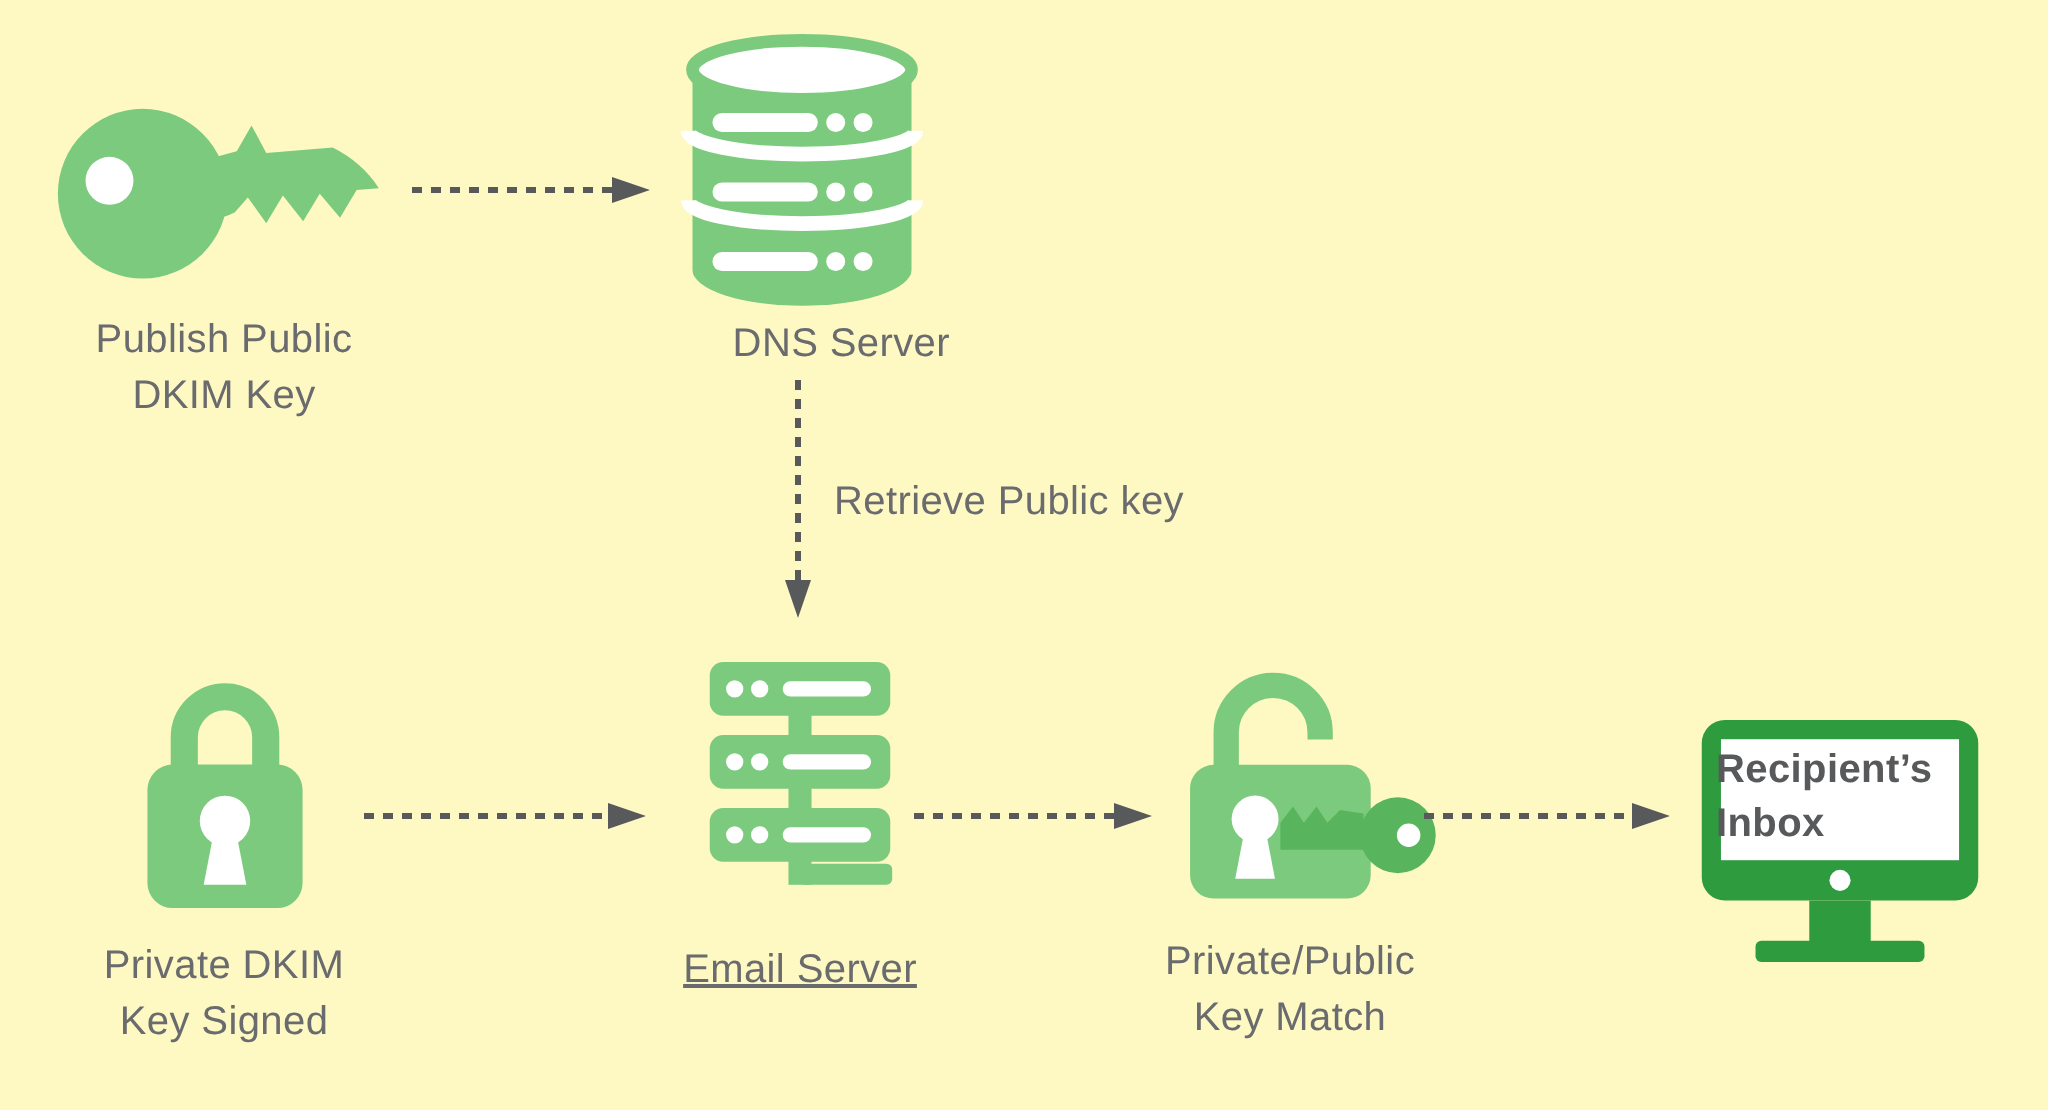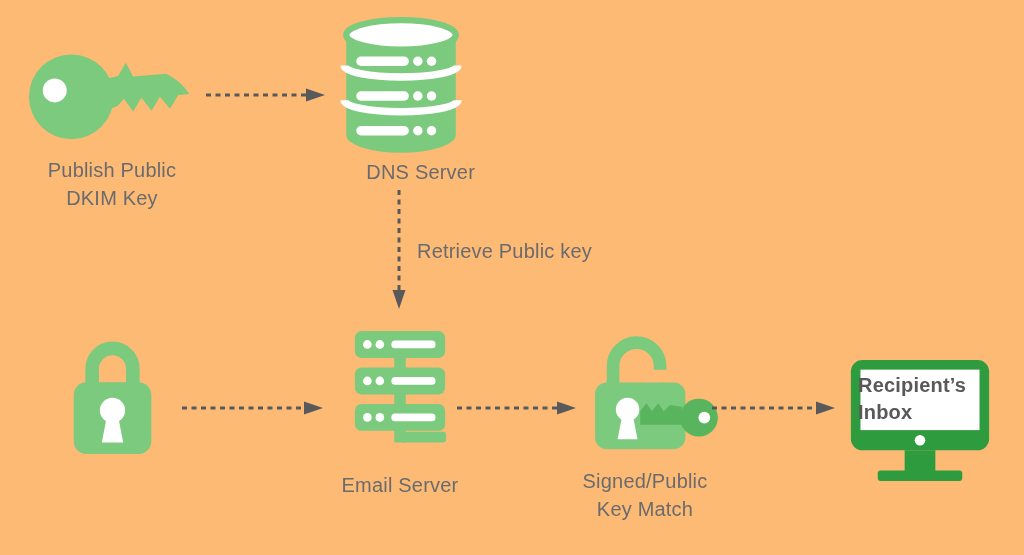--- a/index.html
+++ b/index.html
@@ -1,17 +1,17 @@
 <!DOCTYPE html>
 <html style="--icon-green: #7CCA7E; --key-green: #58B55D; --monitor-green: #2E9B3F; --arrow-gray: #58595B; --label-gray: #6A6B6E;"><head>
 <meta charset="utf-8">
 <style>
   html,body{margin:0;padding:0;background:#ffffff;}
   #stage{
-    position:relative;width:1024px;height:555px;background:#fdba74;overflow:hidden;
+    position:relative;width:1024px;height:555px;background:#fef9c3;overflow:hidden;
     font-family:"Liberation Sans", sans-serif;
   }
   .node-label{
     position:absolute;color:var(--label-gray,#6A6B6E);font-size:20px;line-height:28px;
     text-align:center;white-space:pre-line;letter-spacing:.2px;
   }
   .edge-label{
     position:absolute;color:var(--label-gray,#6A6B6E);font-size:20px;line-height:24px;
     white-space:nowrap;letter-spacing:.2px;
   }
@@ -68,20 +68,22 @@
     <path class="arrow-head" d="M1.5 100 L8 119 L14.5 100 Z"></path>
   </svg>
   <div class="edge-label" style="left:417px;top:239px;text-align:center;">Retrieve Public key</div>
 
   <svg style="left:64px;top:328px;" width="97" height="128" viewBox="0 0 100 132">
     <path class="gs" fill="none" stroke-width="14" d="M29 62 V42 a21 21 0 0 1 42 0 V62"></path>
     <rect class="g" x="10" y="56" width="80" height="74" rx="13"></rect>
     <circle cx="50" cy="85" r="13" fill="#ffffff"></circle>
     <path fill="#ffffff" d="M44 92 L56 92 L61 118 L39 118 Z"></path>
   </svg>
+  <div class="node-label" style="left:22px;top:469px;width:180px;">Private DKIM
+Key Signed</div>
 
   <svg style="left:182px;top:400px;" width="146" height="16" viewBox="0 0 146 16">
     <line class="arrow-line" x1="0" y1="8" x2="123" y2="8"></line>
     <path class="arrow-head" d="M122 1.5 L141 8 L122 14.5 Z"></path>
   </svg>
 
   <svg style="left:347px;top:331px;" width="106" height="121" viewBox="0 0 110 126">
     <rect class="g" x="49" y="4" width="12" height="112"></rect>
     <rect class="g" x="55" y="105" width="48" height="11" rx="3"></rect>
     <g>
@@ -96,39 +98,39 @@
         <circle cx="34" cy="52" r="4.5" fill="#ffffff"></circle>
       <rect x="46" y="48" width="46" height="8" rx="4" fill="#ffffff"></rect>
     </g>
     <g>
       <rect class="g" x="8" y="76" width="94" height="28" rx="7"></rect>
       <circle cx="21" cy="90" r="4.5" fill="#ffffff"></circle>
         <circle cx="34" cy="90" r="4.5" fill="#ffffff"></circle>
       <rect x="46" y="86" width="46" height="8" rx="4" fill="#ffffff"></rect>
     </g>
   </svg>
-  <div class="node-label" style="left:325px;top:471px;width:150px;">Email Server</div>
+  <div class="node-label" style="left:325px;top:471px;width:150px;text-decoration:underline;">Email Server</div>
 
   <svg style="left:457px;top:400px;" width="124" height="16" viewBox="0 0 124 16">
     <line class="arrow-line" x1="0" y1="8" x2="101" y2="8"></line>
     <path class="arrow-head" d="M100 1.5 L119 8 L100 14.5 Z"></path>
   </svg>
 
   <svg style="left:586px;top:330px;" width="140" height="122" viewBox="0 0 155 135">
     <path class="gs" fill="none" stroke-width="14" d="M30 60 V40 a26 26 0 0 1 52 0 v4"></path>
     <rect class="g" x="10" y="58" width="100" height="74" rx="13"></rect>
     <circle cx="46" cy="88" r="13" fill="#ffffff"></circle>
     <path fill="#ffffff" d="M40 95 L52 95 L57 121 L35 121 Z"></path>
     <g>
       <path class="k" d="M60 90 L67 81 L73 90 L80 81 L86 90 L93 83 L106 85 L106 105 L60 105 Z"></path>
       <circle class="k" cx="125" cy="97" r="21"></circle>
       <circle cx="131" cy="97" r="6.5" fill="#ffffff"></circle>
     </g>
   </svg>
-  <div class="node-label" style="left:570px;top:467px;width:150px;">Signed/Public
+  <div class="node-label" style="left:570px;top:467px;width:150px;">Private/Public
 Key Match</div>
 
   <svg style="left:712px;top:400px;" width="128" height="16" viewBox="0 0 128 16">
     <line class="arrow-line" x1="0" y1="8" x2="105" y2="8"></line>
     <path class="arrow-head" d="M104 1.5 L123 8 L104 14.5 Z"></path>
   </svg>
 
   <svg style="left:848px;top:357px;" width="144" height="127" viewBox="0 0 150 132">
     <rect class="m" x="3" y="3" width="144" height="94" rx="12"></rect>
     <rect x="13" y="13" width="124" height="63" fill="#ffffff"></rect>

